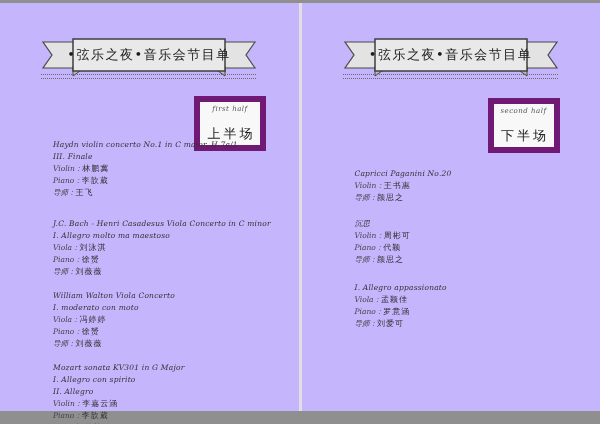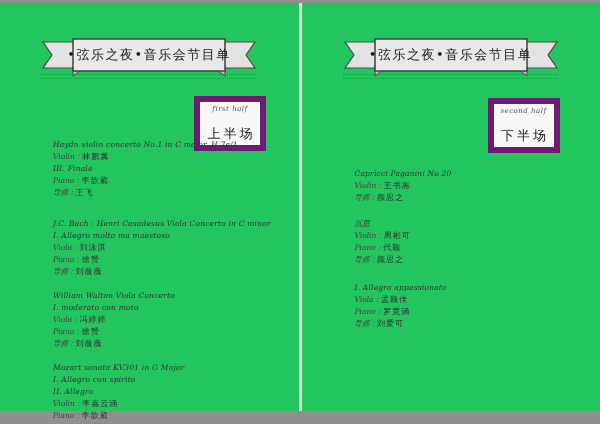--- a/index.html
+++ b/index.html
@@ -6,21 +6,21 @@
   body{
     width:600px;height:424px;position:relative;overflow:hidden;
     background:#8f8f8f;
     font-family:"DejaVu Serif","Liberation Serif",serif;
   }
   .spread{
     position:absolute;top:3px;bottom:13px;left:0;right:0;
     display:flex;gap:3px;background:#e0e0e0;
   }
   .page{
-    flex:1 1 0;background:#22c55e;position:relative;
+    flex:1 1 0;background:#c4b5fd;position:relative;
   }
   
   .banner{position:absolute;top:33px;left:39px;width:220px;height:44px;}
   .banner svg{position:absolute;top:0;left:0;}
   .banner .banner-text{
     position:absolute;left:34px;top:3px;width:152px;height:32px;
     display:flex;align-items:center;justify-content:center;
     font-size:13px;letter-spacing:1.5px;color:#1c1c1c;
     white-space:nowrap;
   }
@@ -80,22 +80,22 @@
     <div class="rule"></div>
 
     <div class="badge" id="left-badge">
       <div class="badge-en">first half</div>
       <div class="badge-zh">上半场</div>
     </div>
 
     <div class="entries" id="left-entries">
         <div class="entry">
           <div class="line title-line">Haydn violin concerto No.1 in C major, H.7a/1</div>
+          <div class="line title-line">III. Finale</div>
           <div class="line credit-line"><span class="credit-label">Violin：</span><span class="credit-name">林鹏冀</span></div>
-          <div class="line title-line">III. Finale</div>
           <div class="line credit-line"><span class="credit-label">Piano：</span><span class="credit-name">李歆葳</span></div>
           <div class="line credit-line"><span class="credit-label">导师：</span><span class="credit-name">王飞</span></div>
         </div>
         <div class="entry">
           <div class="line title-line">J.C. Bach - Henri Casadesus Viola Concerto in C minor</div>
           <div class="line title-line">I. Allegro molto ma maestoso</div>
           <div class="line credit-line"><span class="credit-label">Viola：</span><span class="credit-name">刘泳淇</span></div>
           <div class="line credit-line"><span class="credit-label">Piano：</span><span class="credit-name">徐赟</span></div>
           <div class="line credit-line"><span class="credit-label">导师：</span><span class="credit-name">刘薇薇</span></div>
         </div>

